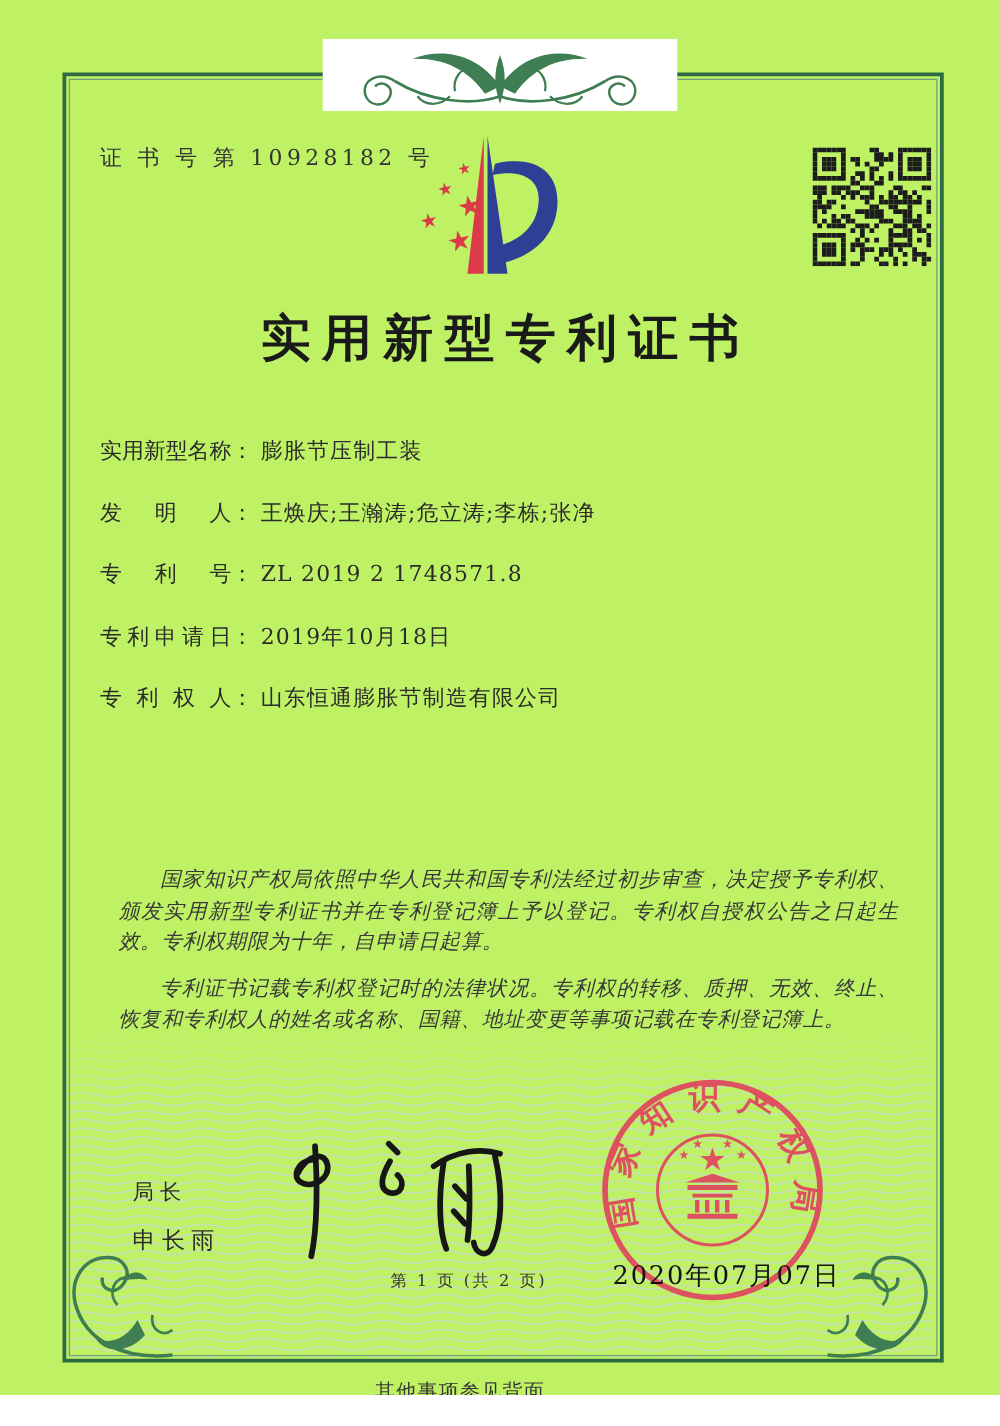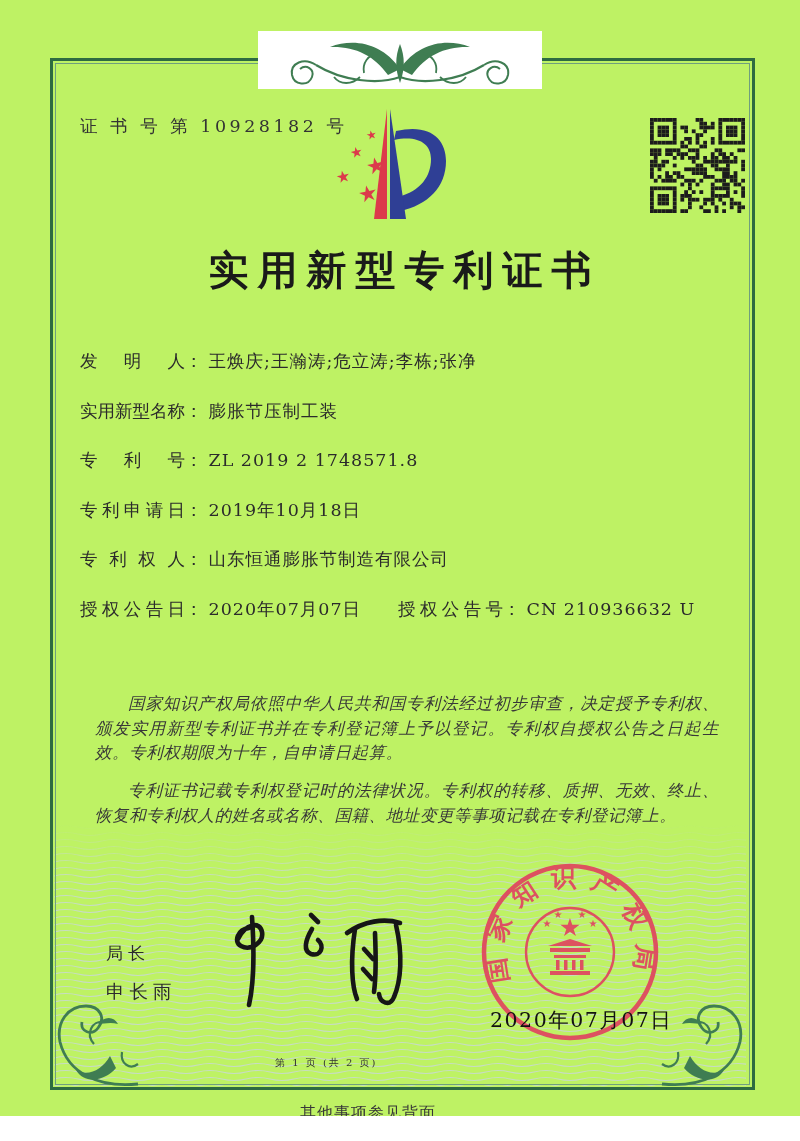--- a/index.html
+++ b/index.html
@@ -55,22 +55,22 @@
   .sig-title{position:absolute;left:106px;top:942px;font-size:17px;letter-spacing:5px;}
   .sig-name{position:absolute;left:106px;top:979px;font-size:18.5px;letter-spacing:5px;}
   .autograph{position:absolute;left:212px;top:901px;width:222px;height:120px;}
   
   .seal{position:absolute;left:470px;top:852px;width:200px;height:200px;opacity:.93;}
   .seal circle,.seal path.ring{stroke:var(--seal-red);}
   .seal .emb{fill:var(--seal-red);}
   .seal text{fill:var(--seal-red);}
   .seal-date{position:absolute;left:490px;top:1006px;font-size:20.5px;letter-spacing:1.5px;color:#111;}
   
-  .page-note{position:absolute;left:275px;top:1056px;width:200px;text-align:left;
-    font-size:10px;letter-spacing:2px;color:#333;}
+  .page-note{position:absolute;left:275px;top:1016px;width:200px;text-align:center;
+    font-size:13px;letter-spacing:2px;color:#333;}
   .back-note{position:absolute;left:300px;top:1103px;font-size:16px;
     letter-spacing:1px;color:#383838;}
   .orn-stroke{stroke:var(--ornament);fill:none;}
   .orn-fill{fill:var(--ornament);stroke:none;}
 </style>
 </head>
 <body>
 
 <div class="page">
 
@@ -471,39 +471,33 @@
       <rect x="11.399999999999999" y="91.19999999999999" width="3.8" height="3.8" fill="#1c1c1c"></rect>
       <rect x="15.2" y="91.19999999999999" width="3.8" height="3.8" fill="#1c1c1c"></rect>
       <rect x="19" y="91.19999999999999" width="3.8" height="3.8" fill="#1c1c1c"></rect>
       <rect x="22.799999999999997" y="91.19999999999999" width="3.8" height="3.8" fill="#1c1c1c"></rect>
     </svg>
 
   <div class="title">实用新型专利证书</div>
 
   <div class="fields">
     <div class="frow">
-      <span class="flabel">发明人</span><span class="fcolon">：</span><span class="fvalue">王焕庆;王瀚涛;危立涛;李栋;张净</span>
+      <span class="flabel">实用新型名称</span><span class="fcolon">：</span><span class="fvalue">膨胀节压制工装</span>
     </div>
     <div class="frow">
-      <span class="flabel">实用新型名称</span><span class="fcolon">：</span><span class="fvalue">膨胀节压制工装</span>
+      <span class="flabel">发明人</span><span class="fcolon">：</span><span class="fvalue">王焕庆;王瀚涛;危立涛;李栋;张净</span>
     </div>
     <div class="frow">
       <span class="flabel">专利号</span><span class="fcolon">：</span><span class="fvalue">ZL 2019 2 1748571.8</span>
     </div>
     <div class="frow">
       <span class="flabel">专利申请日</span><span class="fcolon">：</span><span class="fvalue">2019年10月18日</span>
     </div>
     <div class="frow">
       <span class="flabel">专利权人</span><span class="fcolon">：</span><span class="fvalue">山东恒通膨胀节制造有限公司</span>
-    </div>
-    <div class="frow">
-      <span class="flabel">授权公告日</span><span class="fcolon">：</span><span class="fvalue">2020年07月07日</span>
-      <span class="pair2">
-        <span class="flabel">授权公告号</span><span class="fcolon">：</span><span class="fvalue">CN 210936632 U</span>
-      </span>
     </div>
   </div>
 
   <div class="paras">
     <p>国家知识产权局依照中华人民共和国专利法经过初步审查，决定授予专利权、颁发实用新型专利证书并在专利登记簿上予以登记。专利权自授权公告之日起生效。专利权期限为十年，自申请日起算。</p>
     <p>专利证书记载专利权登记时的法律状况。专利权的转移、质押、无效、终止、恢复和专利权人的姓名或名称、国籍、地址变更等事项记载在专利登记簿上。</p>
   </div>
 
   <div class="sig-title">局长</div>
   <div class="sig-name">申长雨</div>

